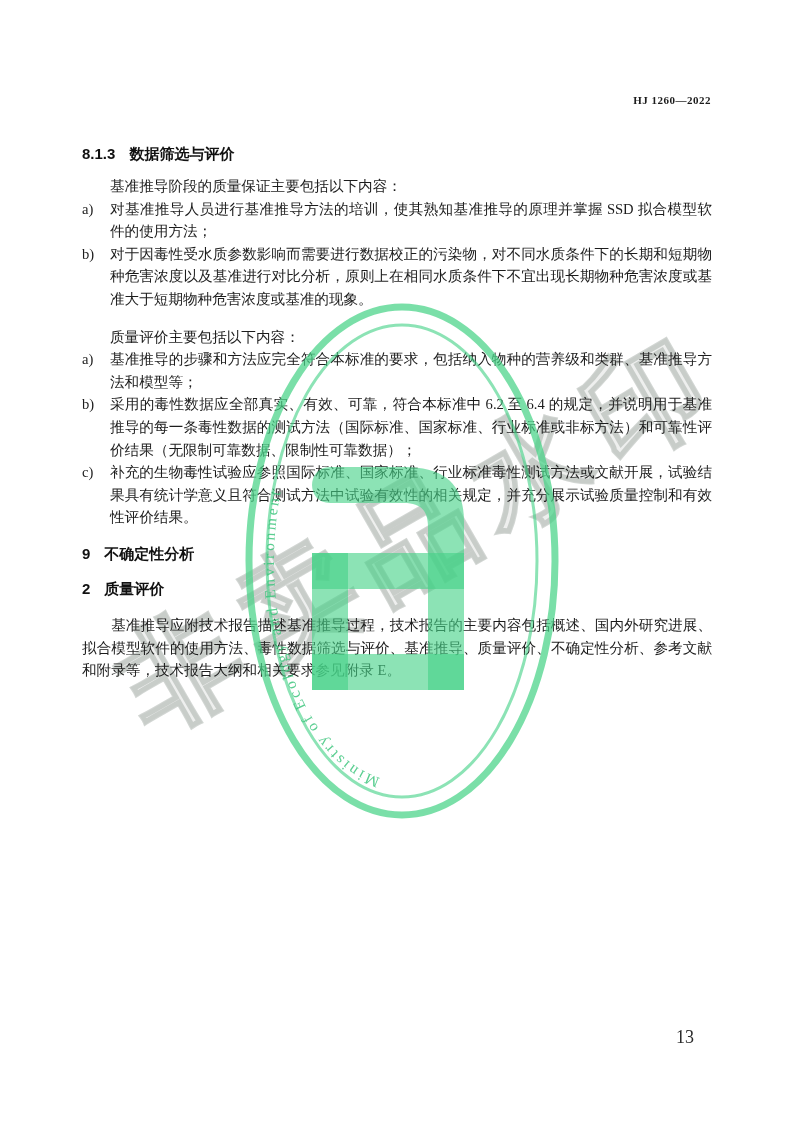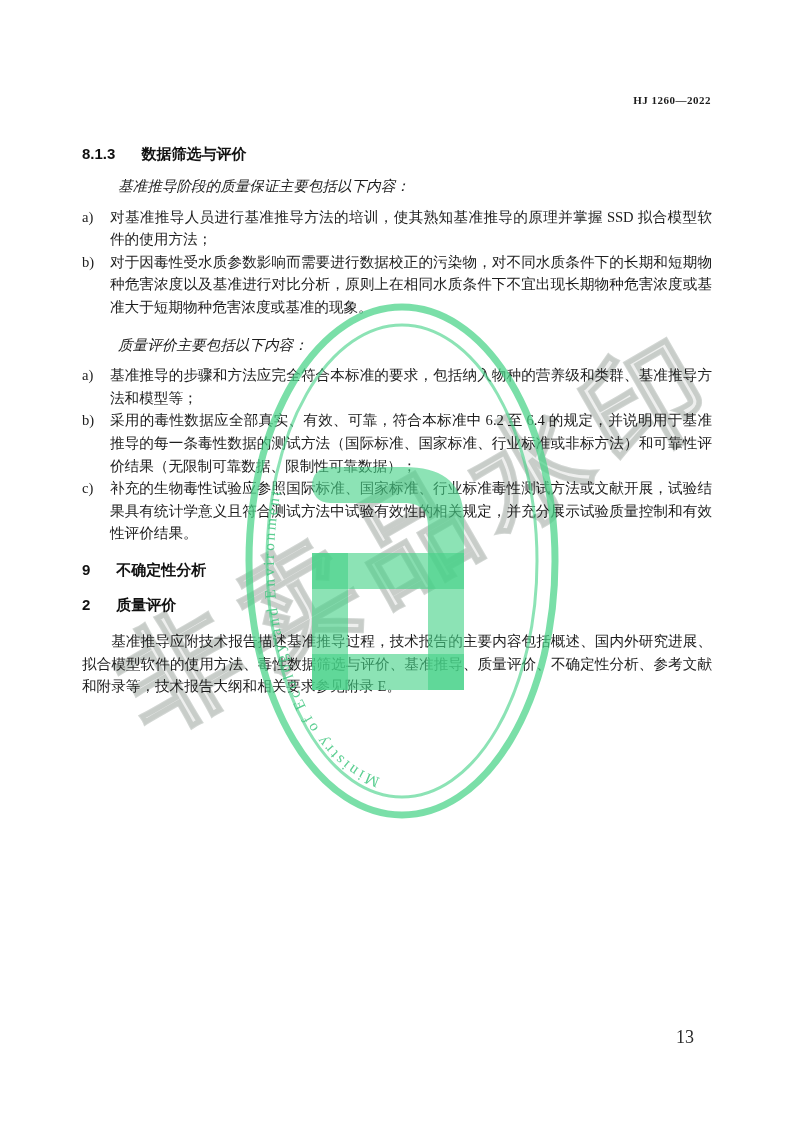--- a/index.html
+++ b/index.html
@@ -27,22 +27,22 @@
   
   .content {
     position:absolute; left:82px; top:144px; width:630px; z-index:1;
     font-size:14.6px; line-height:22.6px; text-align:justify;
   }
   .section + .section { margin-top:15px; }
   .sec-h {
     margin:0 0 11px 0; font-family:"Liberation Sans","DejaVu Sans",sans-serif;
     font-size:15px; font-weight:bold; color:#111; line-height:20px;
   }
-  .sec-num { margin-right:26px; }
-  .intro { margin:8px; text-indent:28px;font-style:italic; }
+  .sec-num { margin-right:14px; }
+  .intro { margin:0; text-indent:28px; }
   .li { position:relative; padding-left:28px; margin:0; }
   .li-label { position:absolute; left:0; top:0; }
   .para { margin:15px 0 0 0; text-indent:2em; }
   
   .seal {
     position:absolute; left:0; top:0; width:794px; height:1123px;
     z-index:2; pointer-events:none;
   }
   .seal-curved-text {
     font-family:"Liberation Serif","DejaVu Serif",serif;

